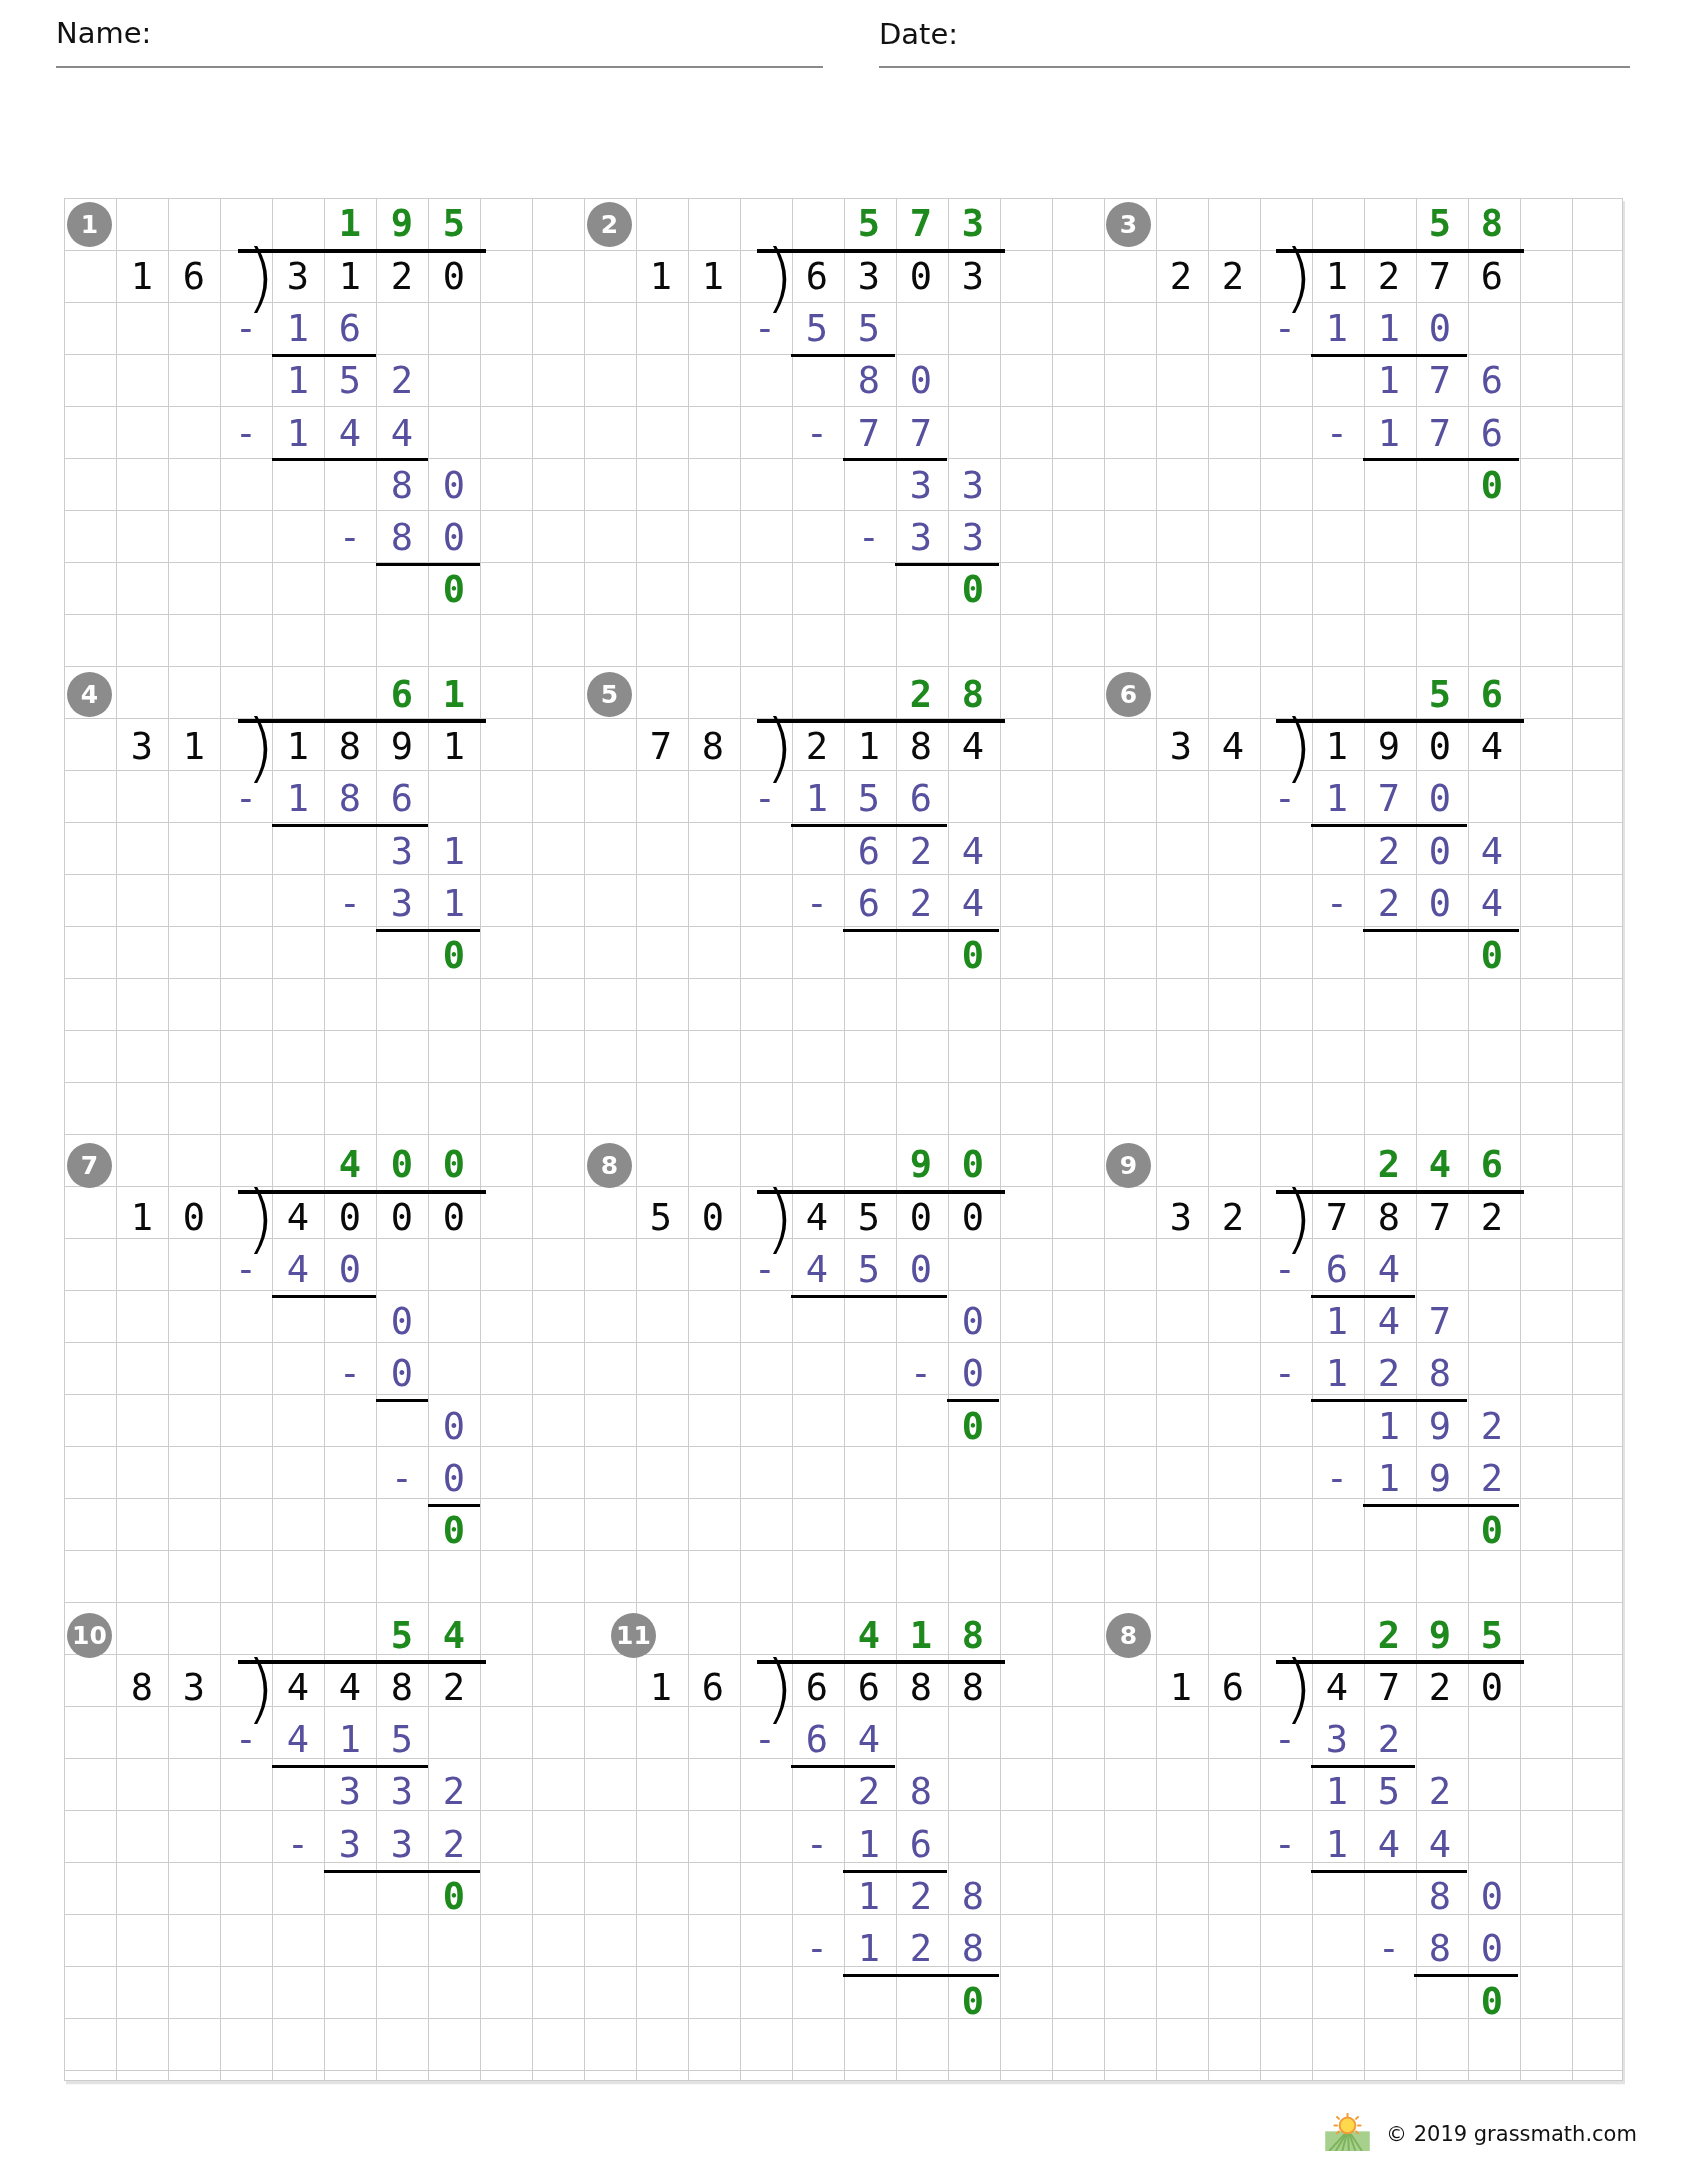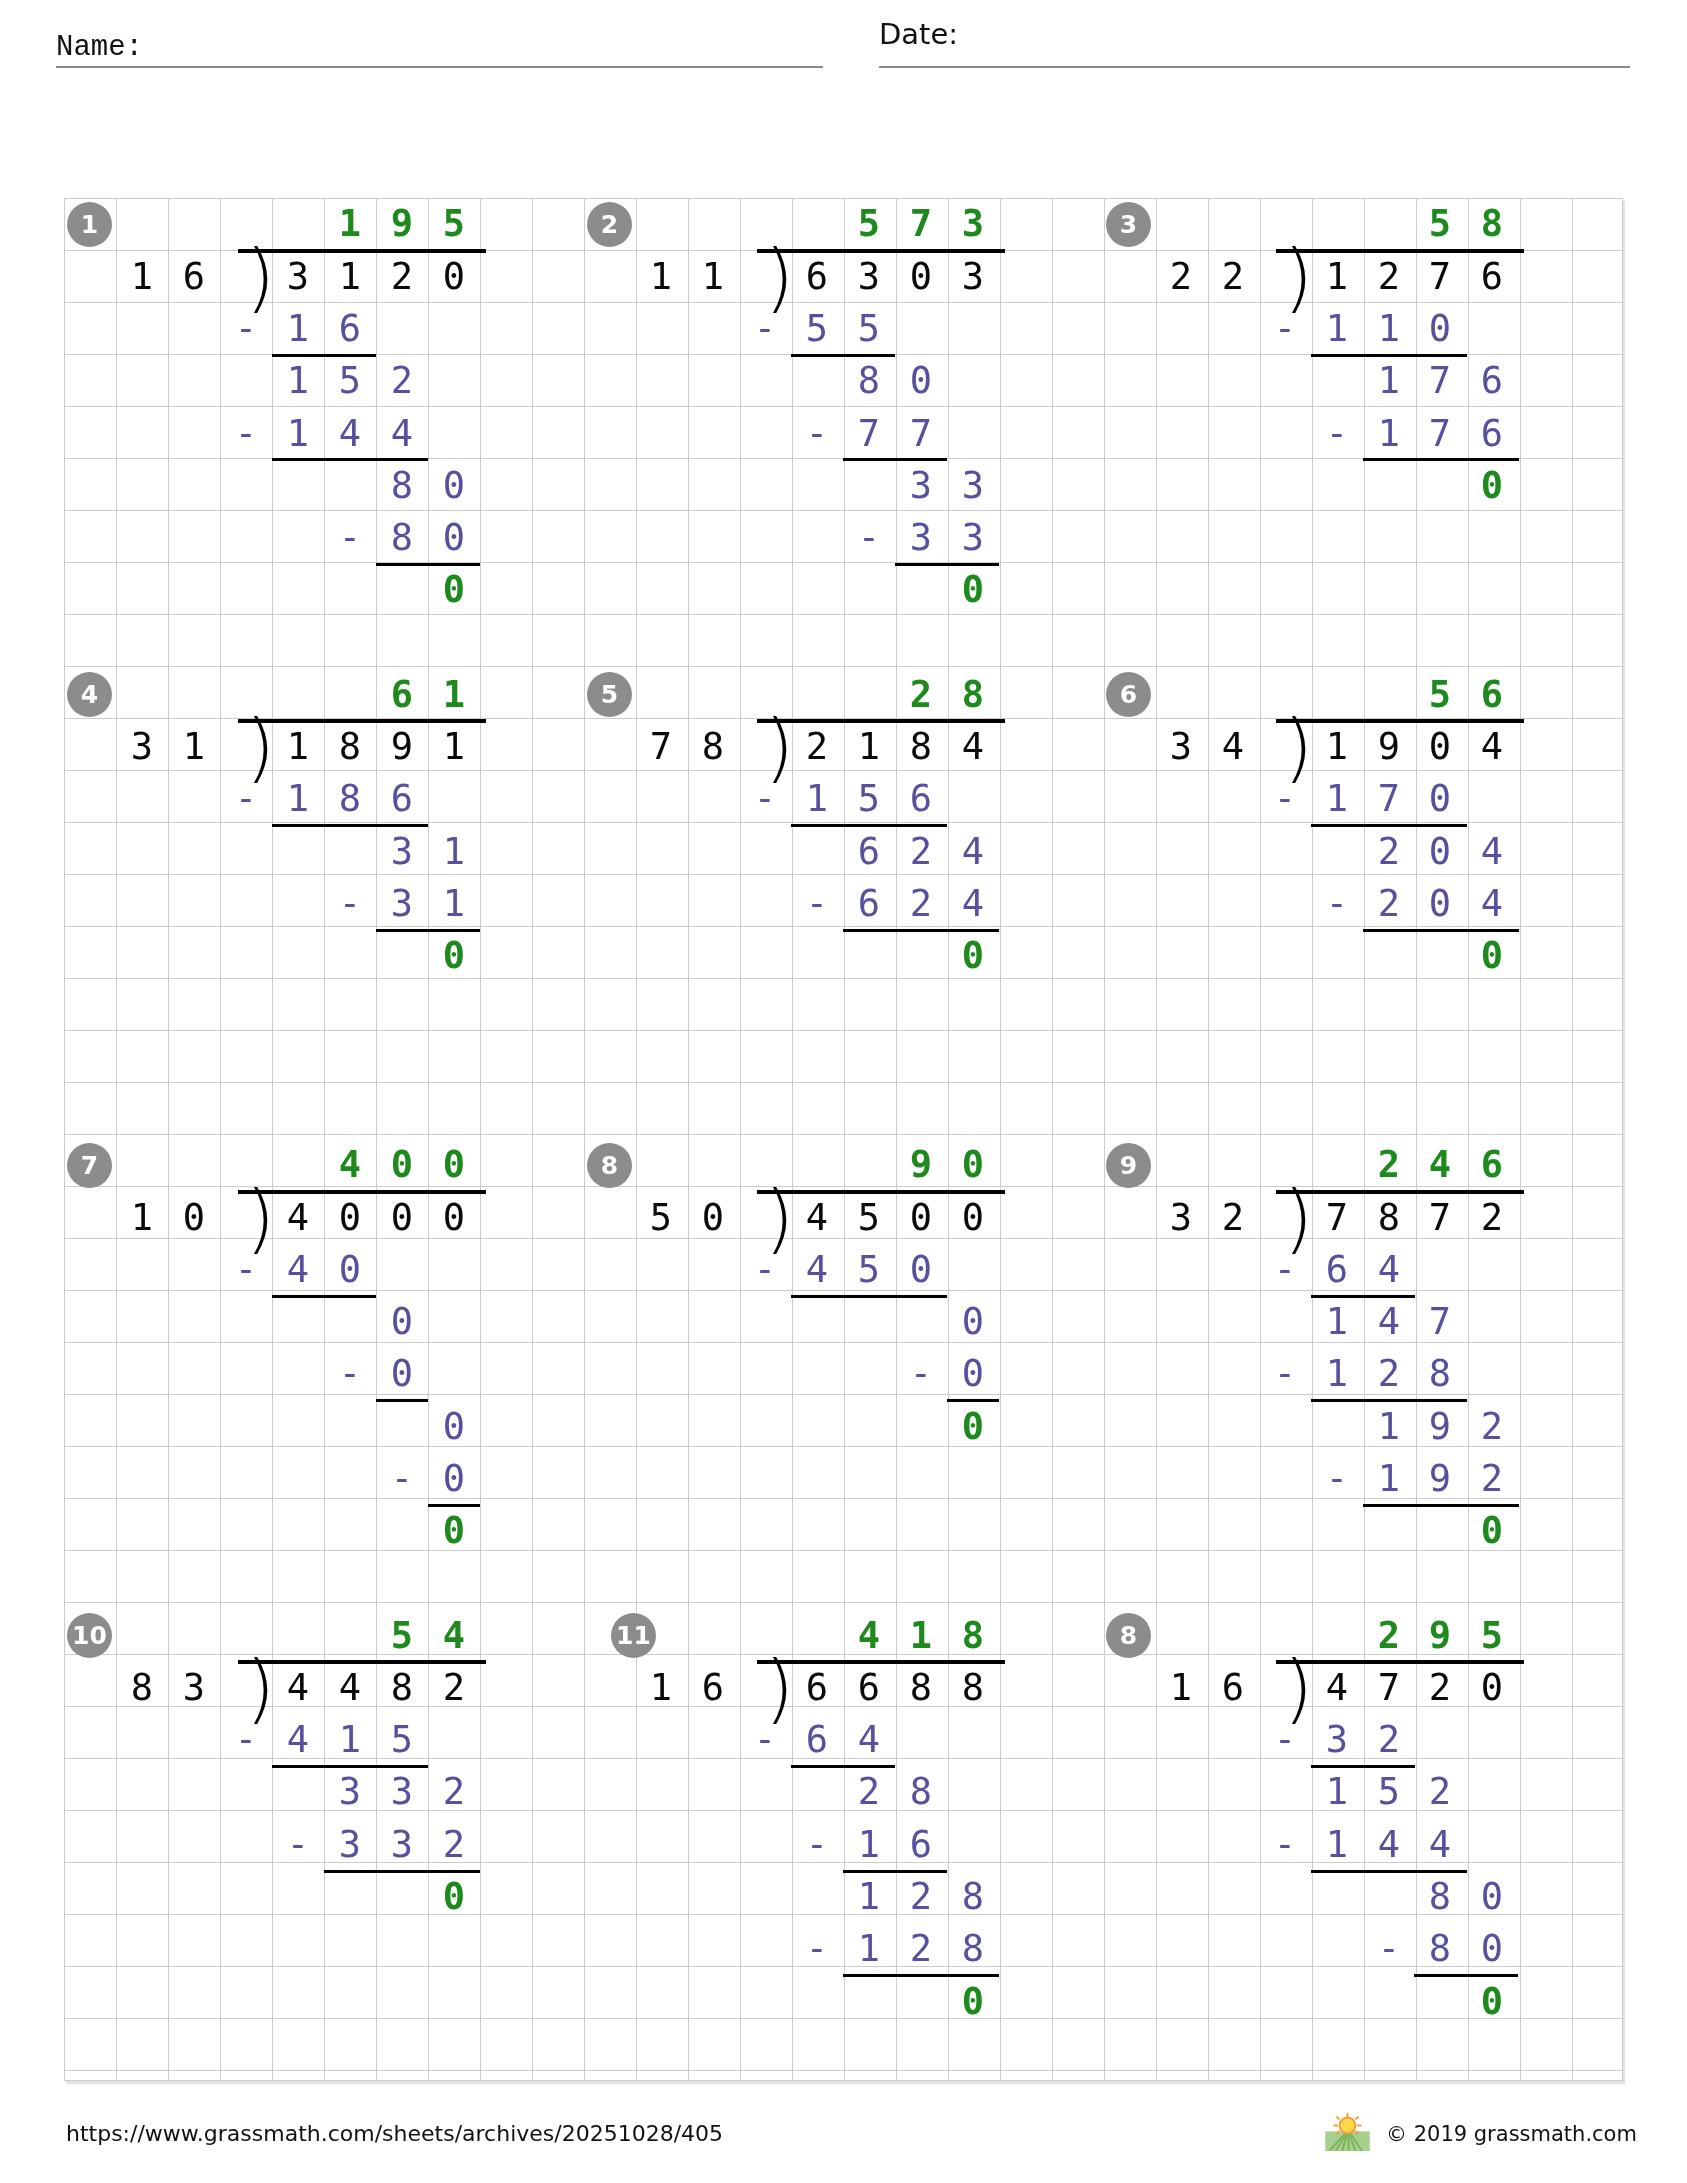--- a/index.html
+++ b/index.html
@@ -37,30 +37,29 @@
   .hline,.uline{position:absolute;background:#000;}
   .footer-url{position:absolute;left:66px;top:2121px;font-size:22px;color:#111;}
   .footer-copy{position:absolute;left:1386px;top:2122px;font-size:21px;color:#111;}
   .footer-logo{position:absolute;left:1325px;top:2113px;}
 </style>
 </head>
 <body>
 
 <div id="page">
 
-  <div class="hdr-label" style="left:56px;top:31px;font-family:Liberation Mono, monospace;">Name:</div>
+  <div class="hdr-label" style="left:56px;top:16px;">Name:</div>
   <div class="hdr-line" style="left:56px;top:66px;width:767px;"></div>
 
   <div class="hdr-label" style="left:879px;top:16.5px;">Date:</div>
   <div class="hdr-line" style="left:879px;top:66px;width:751px;"></div>
 
 
   <div class="grid"></div>
 
-  <div class="footer-url">https://www.grassmath.com/sheets/archives/20251028/405</div>
 
   <svg class="footer-logo" width="45" height="38" viewBox="0 0 68 58">
     <rect x="0" y="28" width="68" height="30" fill="#a8d08d"></rect>
     <g stroke="#7cb35c" stroke-width="3">
       <line x1="6" y1="58" x2="30" y2="32"></line>
       <line x1="16" y1="58" x2="32" y2="32"></line>
       <line x1="26" y1="58" x2="33" y2="32"></line>
       <line x1="36" y1="58" x2="35" y2="32"></line>
       <line x1="46" y1="58" x2="37" y2="32"></line>
       <line x1="56" y1="58" x2="39" y2="32"></line>

